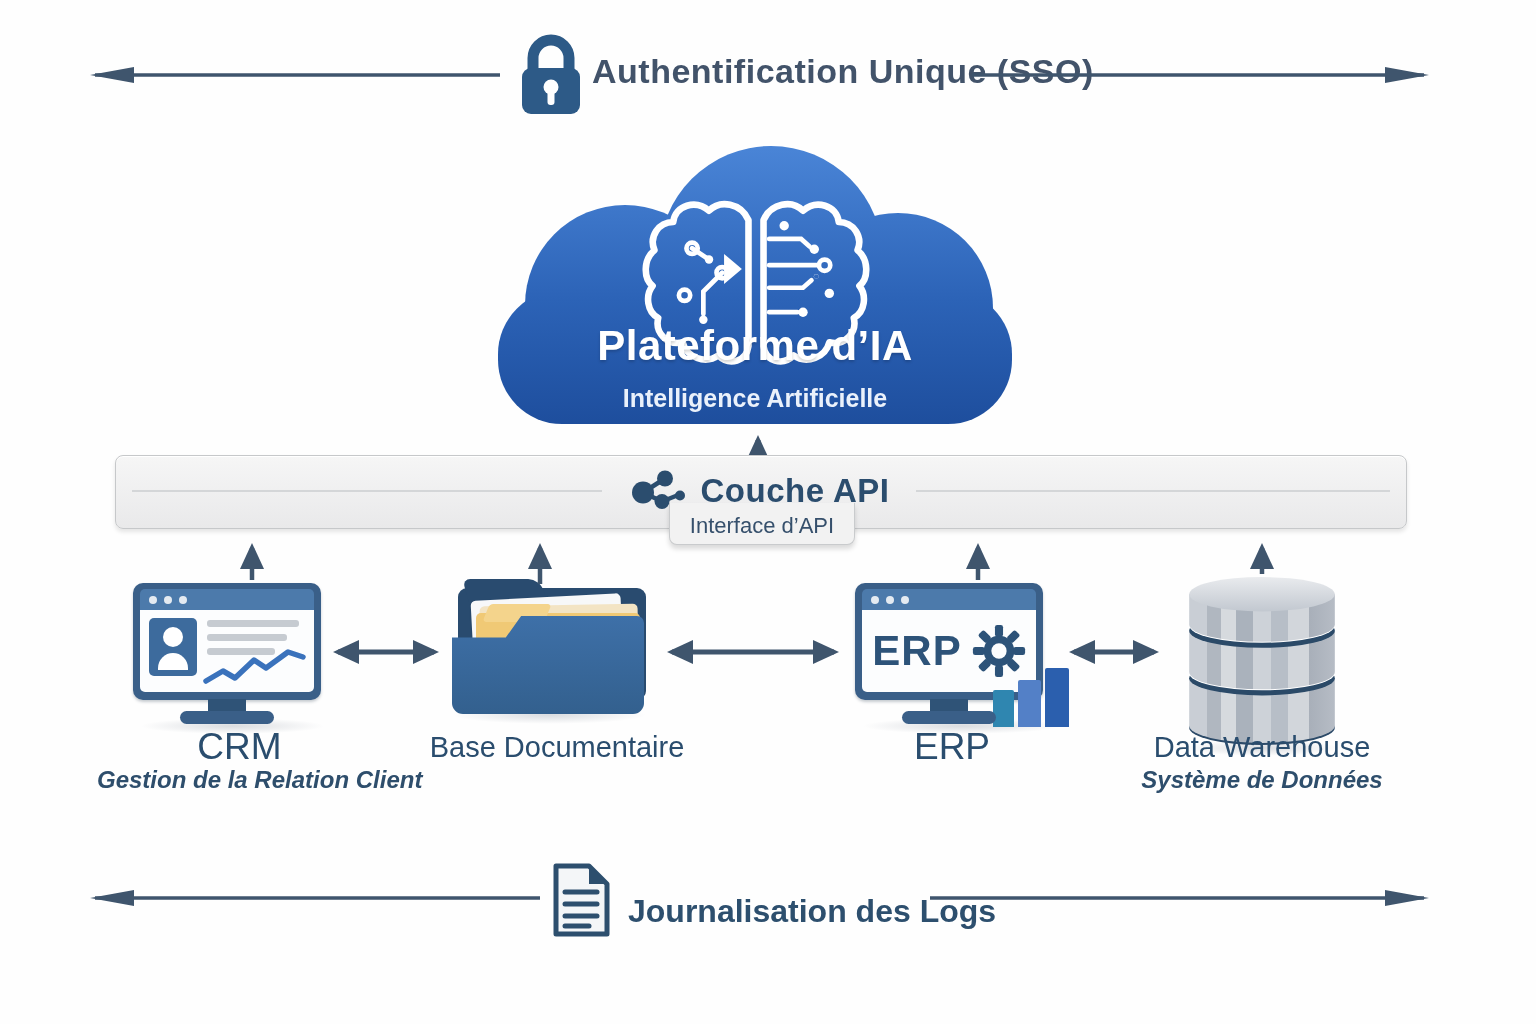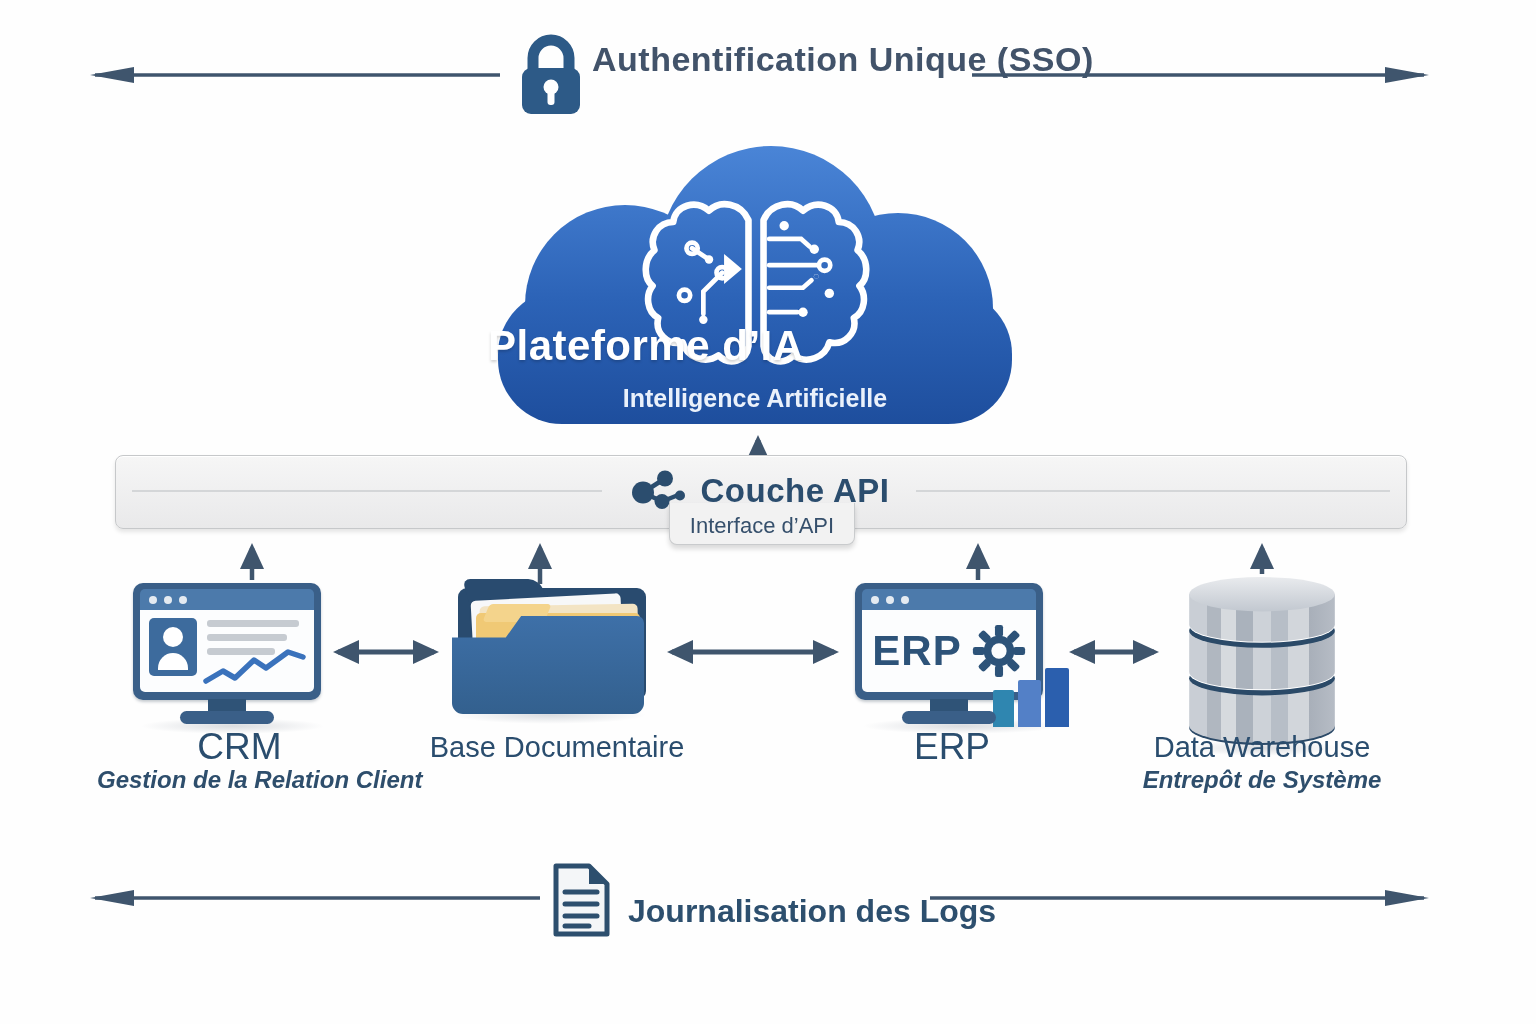--- a/index.html
+++ b/index.html
@@ -2,26 +2,26 @@
 <html><head>
 <meta charset="utf-8">
 <style>
   html,body{margin:0;padding:0;background:#ffffff;}
   .canvas{position:relative;width:1536px;height:1024px;background:#fefefe;overflow:hidden;
           font-family:"Liberation Sans", sans-serif;}
   .abs{position:absolute;}
 
   
   .banner-label{position:absolute;font-weight:600;color:#42536a;white-space:nowrap;}
-  .sso-label{left:592px;top:40px;font-size:34px;letter-spacing:.5px;}
+  .sso-label{left:592px;top:52px;font-size:34px;letter-spacing:.5px;}
   .logs-label{left:628px;top:876px;font-size:32px;font-weight:700;color:#2d4f6e;margin-top:17px;}
 
   
   .cloud-wrap{position:absolute;left:488px;top:140px;width:534px;height:290px;}
-  .cloud-title{position:absolute;left:488px;top:322px;width:534px;
+  .cloud-title{position:absolute;left:488px;top:322px;width:534px;text-align:center;
                color:#ffffff;font-size:42px;font-weight:700;letter-spacing:.5px;
                text-shadow:0 2px 3px rgba(0,0,0,.18);}
   .cloud-subtitle{position:absolute;left:488px;top:384px;width:534px;text-align:center;
                color:#eaf1fb;font-size:25px;font-weight:600;}
   .brain-wrap{position:absolute;left:642px;top:190px;width:228px;height:188px;}
 
   
   .api-bar{position:absolute;left:115px;top:455px;width:1290px;height:72px;
            background:linear-gradient(#f6f6f6,#e9e9ea);
            border:1px solid #c6c8ca;border-radius:8px;
@@ -313,21 +313,21 @@
     <path d="M3,103 L147,103 L147,150 A72,17 0 0 1 3,150 Z" fill="url(#stripes)"></path>
     <ellipse cx="75" cy="103" rx="72" ry="17" fill="#2b4a68"></ellipse>
     <ellipse cx="75" cy="98" rx="72" ry="17" fill="#ffffff"></ellipse>
     <path d="M3,56 L147,56 L147,97 A72,17 0 0 1 3,97 Z" fill="url(#stripes)"></path>
     <ellipse cx="75" cy="56" rx="72" ry="17" fill="#2b4a68"></ellipse>
     <ellipse cx="75" cy="51" rx="72" ry="17" fill="#ffffff"></ellipse>
     <path d="M3,20 L147,20 L147,50 A72,17 0 0 1 3,50 Z" fill="url(#stripes)"></path>
     <ellipse cx="75" cy="20" rx="72" ry="17" fill="url(#topGrad)"></ellipse>
   </svg>
   <div class="sys-title med" style="left:1122px;top:731px;width:280px;">Data Warehouse</div>
-  <div class="sys-subtitle" style="left:1122px;top:766px;width:280px;">Entrepôt de Système</div>
+  <div class="sys-subtitle" style="left:1122px;top:766px;width:280px;">Système de Données</div>
 
   <svg class="abs" style="left:549px;top:862px;" width="64" height="76" viewBox="0 0 64 76">
     <path d="M7,4 H40 L58,22 V72 H7 Z" fill="#f4f6f8" stroke="#2d4f6e" stroke-width="5" stroke-linejoin="round"></path>
     <path d="M40,4 L58,22 H40 Z" fill="#2d4f6e"></path>
     <g stroke="#2d4f6e" stroke-width="5" stroke-linecap="round">
       <line x1="16" y1="30" x2="48" y2="30"></line>
       <line x1="16" y1="42" x2="48" y2="42"></line>
       <line x1="16" y1="54" x2="48" y2="54"></line>
       <line x1="16" y1="64" x2="40" y2="64"></line>
     </g>

